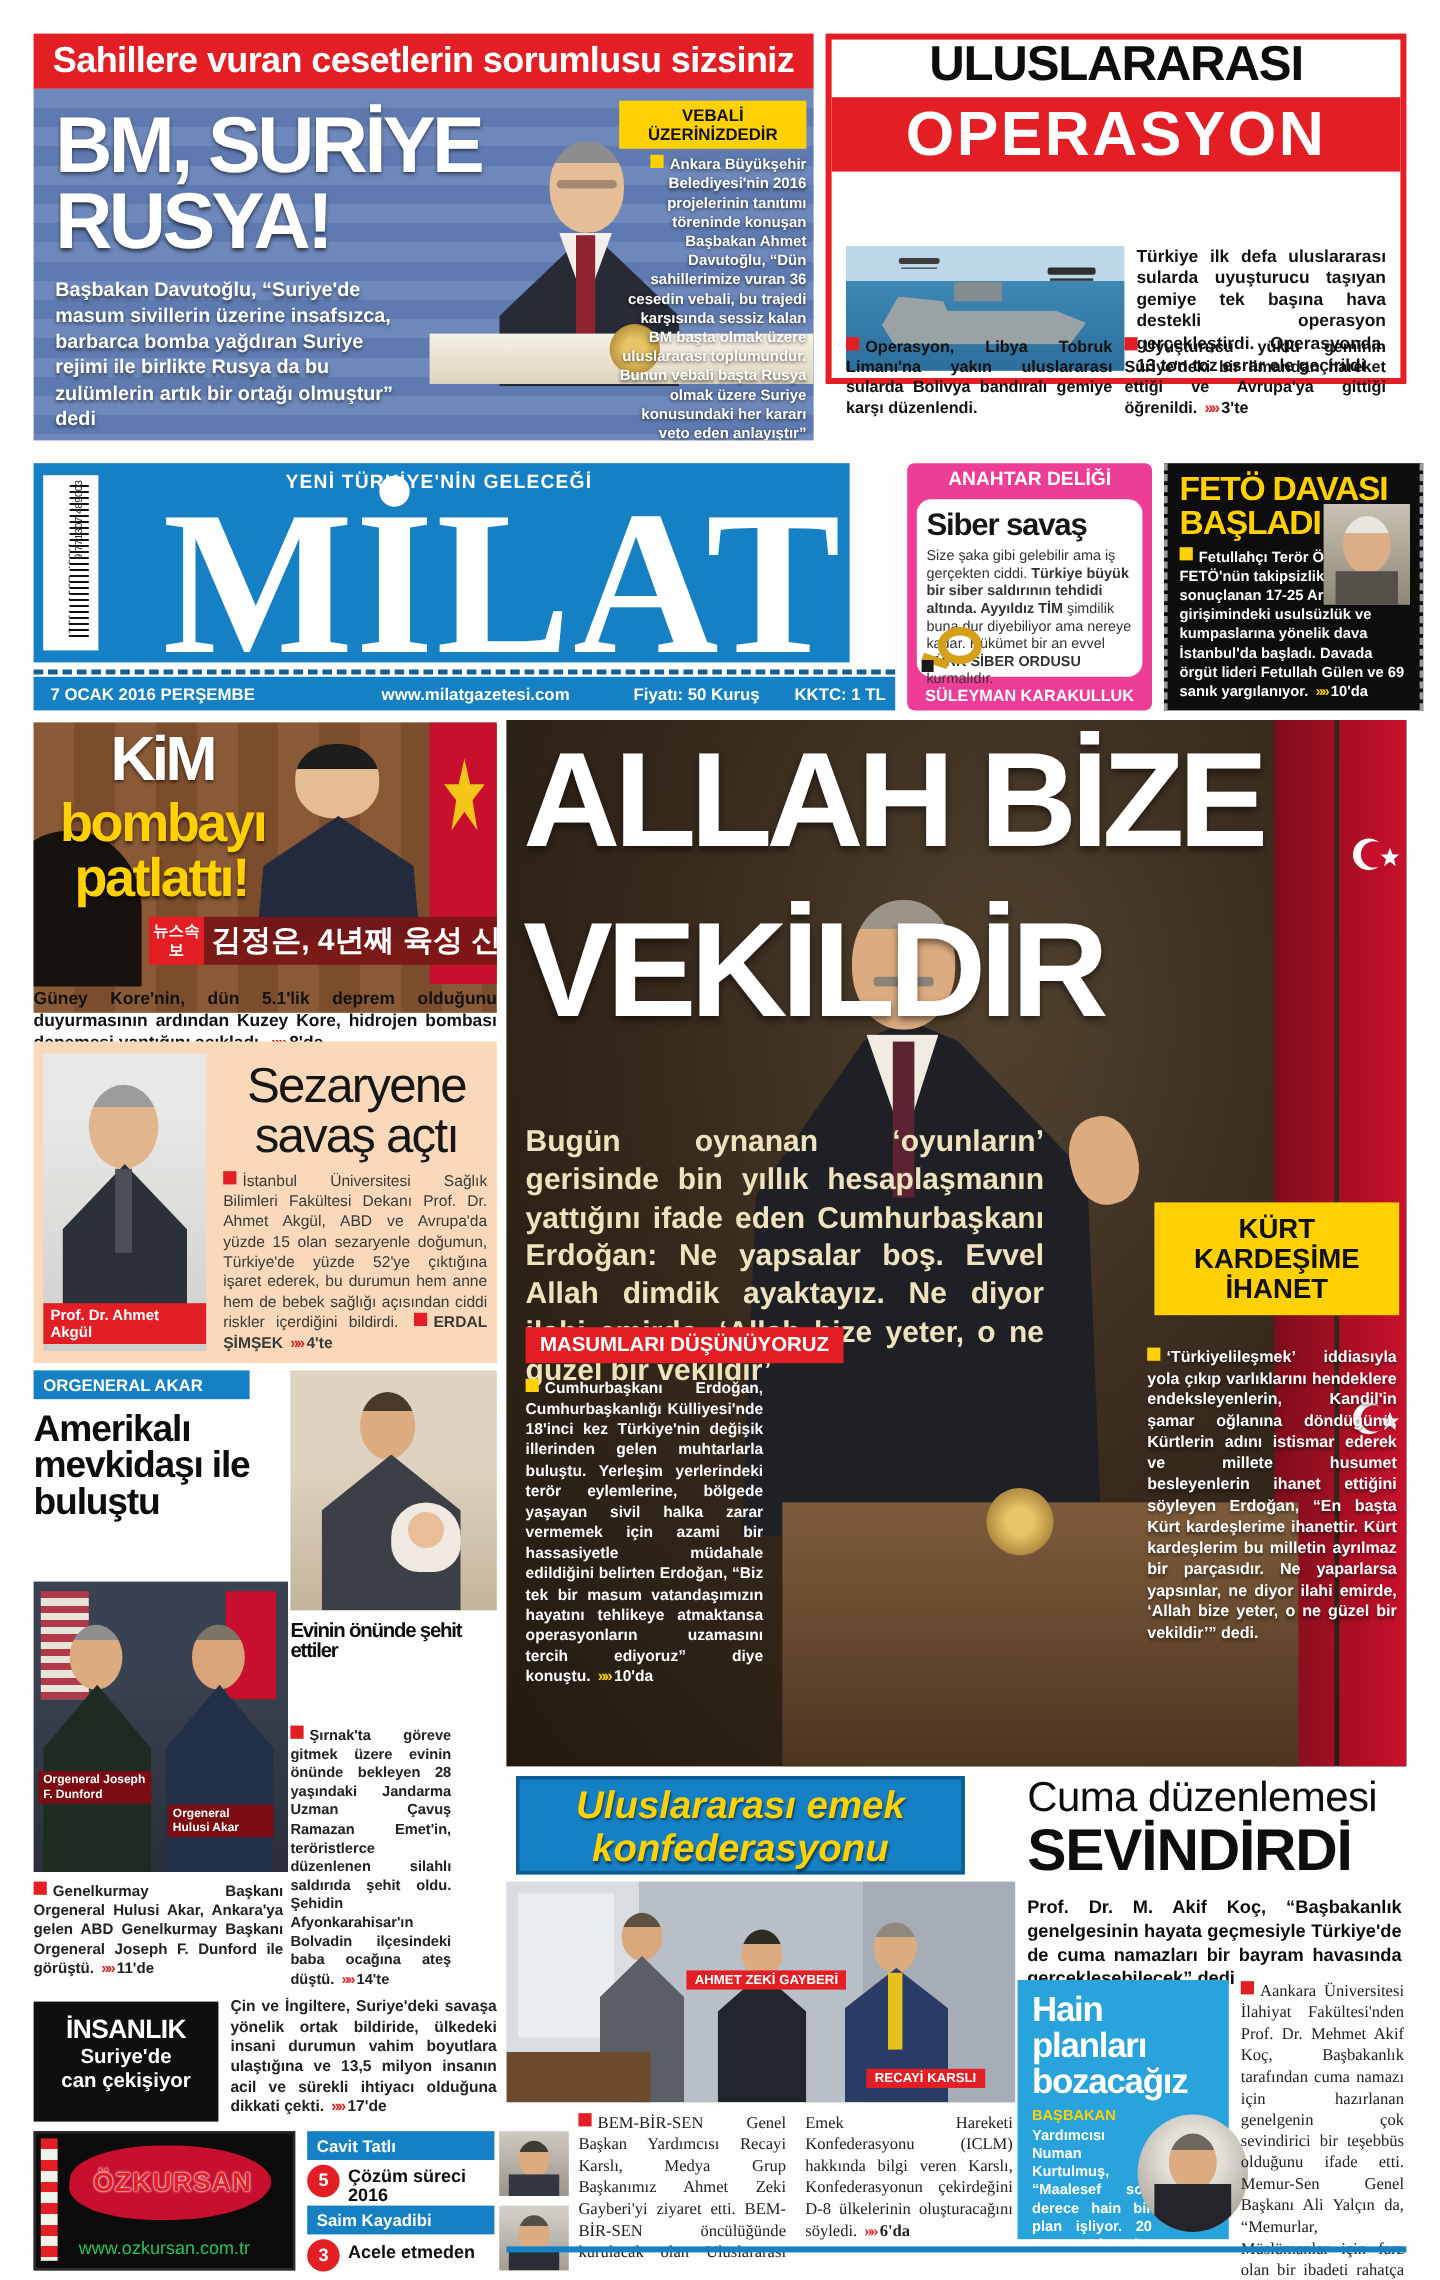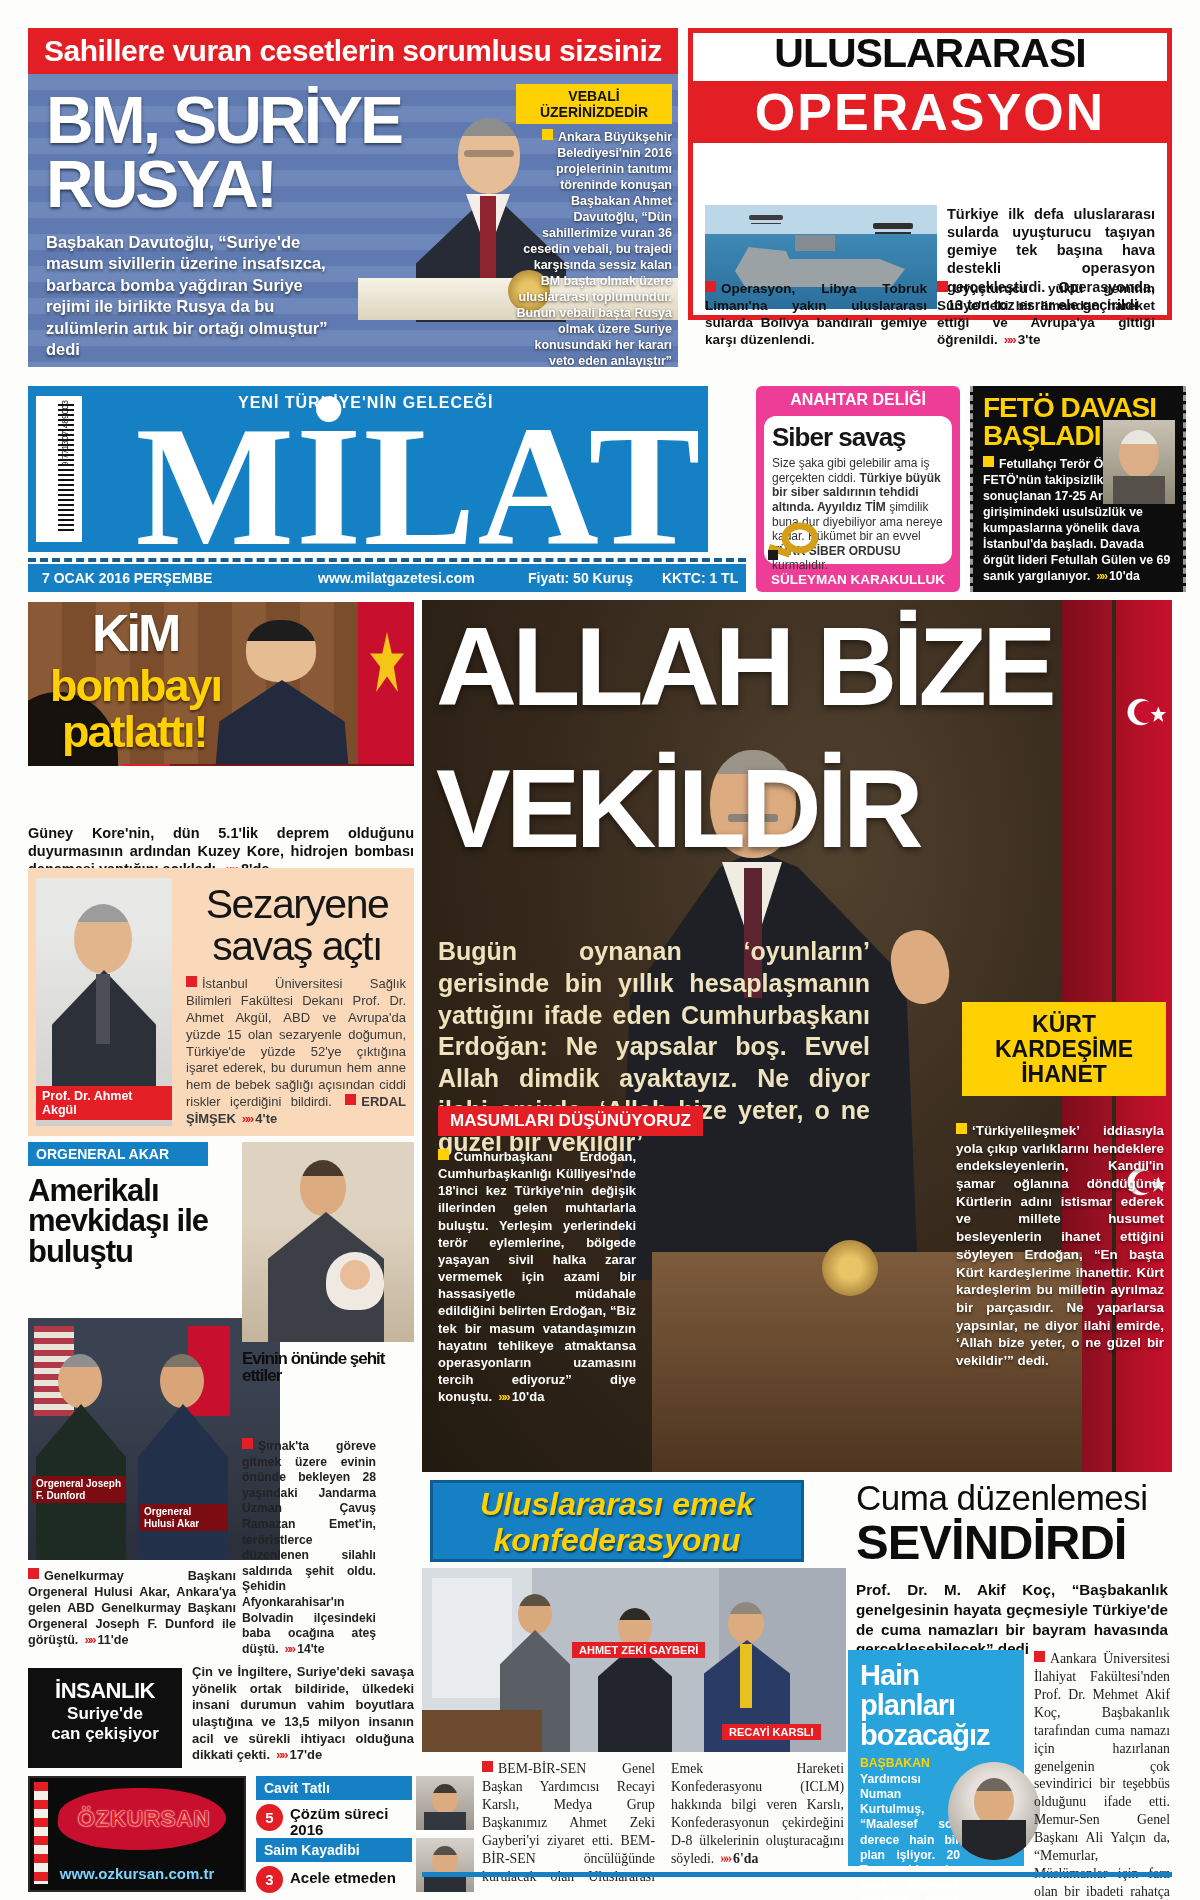--- a/index.html
+++ b/index.html
@@ -160,21 +160,21 @@
       <div class="abs" style="left:16px;top:10px;width:40px;height:48px;border-radius:50%;background:linear-gradient(180deg,#e9e6df 0 30%,#dcae88 30%);"></div>
       <div class="abs" style="left:10px;top:56px;width:52px;height:28px;background:#55504a;"></div>
     </div>
     <div class="feto-t">FETÖ DAVASI</div>
     <div class="feto-t">BAŞLADI</div>
     <div class="feto-b" style="margin-top:6px;">
       <span class="sq yel"></span><span>Fetullahçı Terör Örgütü FETÖ'nün takipsizlikle sonuçlanan 17-25 Aralık darbe girişimindeki usulsüzlük ve kumpaslarına yönelik dava İstanbul'da başladı. Davada örgüt lideri Fetullah Gülen ve 69 sanık yargılanıyor.</span><span class="arr yel">»»</span><b>10'da</b>
     </div>
   </div>
 
-  <div class="ph kim-photo" style="left:28px;top:602px;width:386px;height:164px;">
+  <div class="ph kim-photo" style="left:28px;top:602px;width:386px;height:242px;">
     <div class="abs" style="left:330px;top:0;width:56px;height:218px;background:#c8102e;"></div>
     <div class="abs" style="left:342px;top:30px;width:34px;height:60px;background:#f5c518;clip-path:polygon(50% 0,64% 36%,100% 36%,70% 58%,82% 100%,50% 74%,18% 100%,30% 58%,0 36%,36% 36%);"></div>
     <div class="abs" style="left:218px;top:18px;width:70px;height:62px;border-radius:46%;background:linear-gradient(180deg,#1d1d1d 0 34%,#e6bd92 34%);"></div>
     <div class="abs" style="left:186px;top:78px;width:136px;height:104px;background:#232a3d;clip-path:polygon(50% 0,96% 40%,100% 100%,0 100%,4% 40%);"></div>
     <div class="abs" style="left:-30px;top:90px;width:120px;height:130px;border-radius:50% 50% 0 0;background:#17120e;"></div>
     <div class="abs bigwhite shadow" style="left:64px;top:8px;font-size:52px;">KiM</div>
     <div class="abs shadow" style="left:22px;top:58px;font-size:45px;font-weight:900;color:#ffd103;letter-spacing:-2px;">bombayı</div>
     <div class="abs shadow" style="left:34px;top:104px;font-size:45px;font-weight:900;color:#ffd103;letter-spacing:-2px;">patlattı!</div>
     <div class="abs" style="left:96px;top:162px;width:290px;height:40px;">
       <span class="abs" style="left:0;top:0;width:46px;height:40px;background:#e31e24;color:#fff;font-weight:700;font-size:13px;line-height:1.2;text-align:center;padding-top:4px;box-sizing:border-box;">뉴스속보</span>
@@ -239,21 +239,21 @@
       <div>KARDEŞİME</div>
       <div>İHANET</div>
     </div>
     <div class="abs mbody just shadow" style="left:534px;top:522px;width:208px;font-size:13.4px;">
       <span class="sq yel"></span><span>‘Türkiyelileşmek’ iddiasıyla yola çıkıp varlıklarını hendeklere endeksleyenlerin, Kandil'in şamar oğlanına döndüğünü, Kürtlerin adını istismar ederek ve millete husumet besleyenlerin ihanet ettiğini söyleyen Erdoğan, “En başta Kürt kardeşlerime ihanettir. Kürt kardeşlerim bu milletin ayrılmaz bir parçasıdır. Ne yaparlarsa yapsınlar, ne diyor ilahi emirde, ‘Allah bize yeter, o ne güzel bir vekildir’” dedi.</span>
     </div>
   </div>
 
   <div class="abs blue-strip" style="left:28px;top:1142px;width:172px;height:24px;">ORGENERAL AKAR</div>
   <div class="abs akar-t" style="left:28px;top:1176px;width:196px;">Amerikalı mevkidaşı ile buluştu</div>
-  <div class="ph" style="left:28px;top:1318px;width:252px;height:242px;background:linear-gradient(180deg,#3a4150 0 30%,#2a2f3a 100%);">
+  <div class="ph" style="left:28px;top:1318px;width:212px;height:242px;background:linear-gradient(180deg,#3a4150 0 30%,#2a2f3a 100%);">
     <div class="abs" style="left:6px;top:8px;width:40px;height:90px;background:repeating-linear-gradient(180deg,#b03a48 0 6px,#e8e4da 6px 12px);"></div>
     <div class="abs" style="left:160px;top:8px;width:42px;height:90px;background:#c8102e;"></div>
     <div class="abs" style="left:30px;top:36px;width:44px;height:54px;border-radius:50%;background:linear-gradient(180deg,#8f8f8f 0 24%,#dcab80 24%);"></div>
     <div class="abs" style="left:8px;top:86px;width:90px;height:156px;background:#1d2b22;clip-path:polygon(50% 0,100% 34%,100% 100%,0 100%,0 34%);"></div>
     <div class="abs" style="left:132px;top:36px;width:44px;height:54px;border-radius:50%;background:linear-gradient(180deg,#7c7466 0 24%,#d9a477 24%);"></div>
     <div class="abs" style="left:110px;top:86px;width:90px;height:156px;background:#23304a;clip-path:polygon(50% 0,100% 34%,100% 100%,0 100%,0 34%);"></div>
     <div class="cap-dark" style="left:4px;top:158px;width:86px;">Orgeneral Joseph F. Dunford</div>
     <div class="cap-dark" style="left:112px;top:186px;width:80px;">Orgeneral Hulusi Akar</div>
   </div>
   <div class="abs sm-body just" style="left:28px;top:1568px;width:208px;">
@@ -277,21 +277,21 @@
     <div style="font-weight:700;font-size:17px;">can çekişiyor</div>
   </div>
   <div class="abs sm-body just" style="left:192px;top:1664px;width:222px;font-size:13px;">
     <span>Çin ve İngiltere, Suriye'deki savaşa yönelik ortak bildiride, ülkedeki insani durumun vahim boyutlara ulaştığına ve 13,5 milyon insanın acil ve sürekli ihtiyacı olduğuna dikkati çekti.</span><span class="arr red">»»</span><b>17'de</b>
   </div>
 
   <div class="abs ozk" style="left:28px;top:1776px;width:214px;height:112px;">
     <div class="abs" style="left:4px;top:4px;width:14px;height:102px;background:repeating-linear-gradient(180deg,#e31e24 0 9px,#f4f1ea 9px 18px);"></div>
     <div class="abs" style="left:28px;top:10px;width:168px;height:62px;background:#c8102e;border-radius:46% 54% 52% 48%;transform:skewX(-6deg);"></div>
     <div class="abs ozk-name" style="left:24px;top:28px;width:180px;text-align:center;">ÖZKURSAN</div>
-    <div class="abs" style="left:0;bottom:8px;width:100%;text-align:center;color:#7dd3fc;font-weight:700;font-size:15px;">www.ozkursan.com.tr</div>
+    <div class="abs" style="left:0;bottom:8px;width:100%;text-align:center;color:#22c55e;font-weight:400;font-size:15px;">www.ozkursan.com.tr</div>
   </div>
 
   <div class="abs" style="left:256px;top:1776px;width:218px;height:54px;">
     <div class="abs blue-strip" style="left:0;top:0;width:148px;">Cavit Tatlı</div>
     <div class="abs circ" style="left:0;top:28px;">5</div>
     <div class="abs" style="left:34px;top:30px;width:120px;font-weight:900;font-size:15px;line-height:1.05;color:#0d0d0d;">Çözüm süreci 2016</div>
     <div class="ph" style="left:160px;top:0;width:58px;height:54px;background:linear-gradient(180deg,#cfcac2,#9a948a);">
       <div class="abs" style="left:16px;top:8px;width:26px;height:30px;border-radius:50%;background:linear-gradient(180deg,#3f3a34 0 30%,#dcab80 30%);"></div>
       <div class="abs" style="left:8px;top:36px;width:42px;height:18px;background:#33373f;"></div>
     </div>

